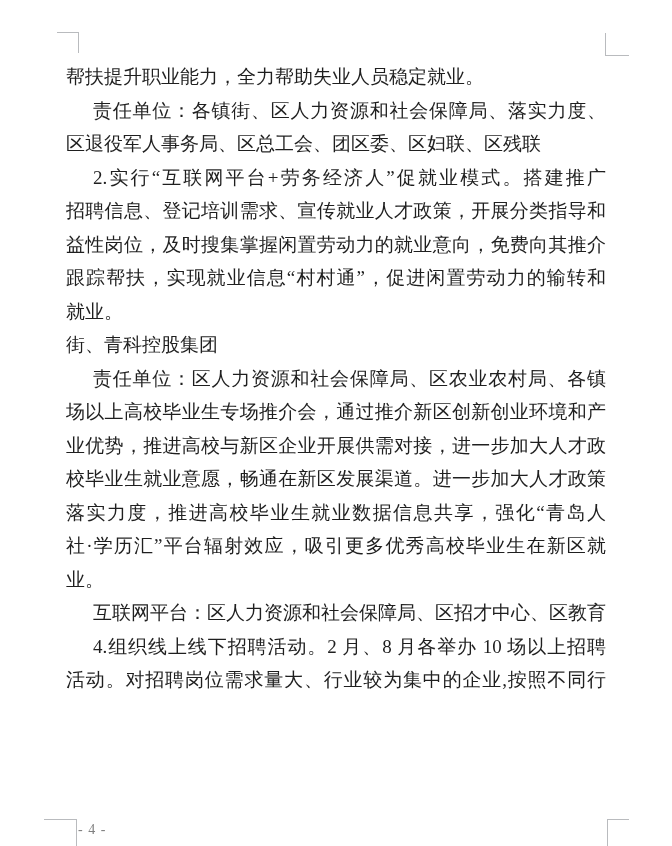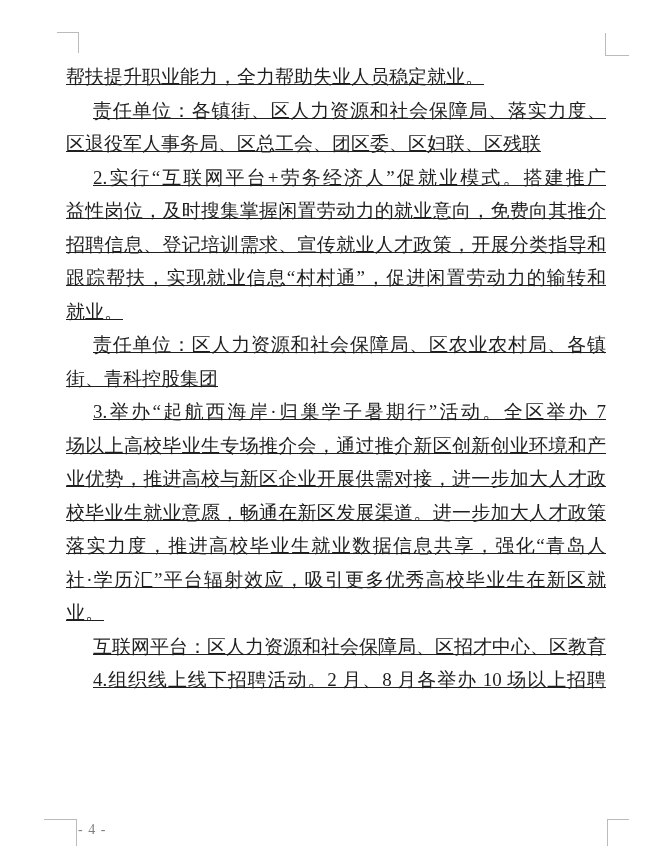--- a/index.html
+++ b/index.html
@@ -48,21 +48,20 @@
     line-height: 33.5px;
     color: #1f1f1f;
   }
   .ln {
     text-align: justify;
     text-align-last: justify;
     text-justify: inter-character;
     white-space: normal;
     overflow: hidden;
     height: 33.5px;
-    text-decoration: underline;
   }
   .ln.pend {
     text-align-last: left;
   }
   .ln.ind {
     text-indent: 27px;
   }
   .footer {
     position: absolute;
     left: 78px;
@@ -81,32 +80,32 @@
   <div class="crop-mark tl"></div>
   <div class="crop-mark tr"></div>
   <div class="crop-mark bl"></div>
   <div class="crop-mark br"></div>
 
   <div class="text-block">
     <div class="ln pend">帮扶提升职业能力，全力帮助失业人员稳定就业。</div>
     <div class="ln ind">责任单位：各镇街、区人力资源和社会保障局、落实力度、</div>
     <div class="ln pend">区退役军人事务局、区总工会、团区委、区妇联、区残联</div>
     <div class="ln ind">2.实行“互联网平台+劳务经济人”促就业模式。搭建推广</div>
+    <div class="ln">招聘信息、登记培训需求、宣传就业人才政策，开展分类指导和</div>
     <div class="ln">益性岗位，及时搜集掌握闲置劳动力的就业意向，免费向其推介</div>
-    <div class="ln">招聘信息、登记培训需求、宣传就业人才政策，开展分类指导和</div>
     <div class="ln">跟踪帮扶，实现就业信息“村村通”，促进闲置劳动力的输转和</div>
     <div class="ln pend">就业。</div>
+    <div class="ln pend">街、青科控股集团</div>
     <div class="ln ind">责任单位：区人力资源和社会保障局、区农业农村局、各镇</div>
-    <div class="ln pend">街、青科控股集团</div>
-    <div class="ln ind">3.举办“起航西海岸·归巢学子暑期行”活动。全区举办 7</div>
     <div class="ln">场以上高校毕业生专场推介会，通过推介新区创新创业环境和产</div>
     <div class="ln">业优势，推进高校与新区企业开展供需对接，进一步加大人才政策</div>
     <div class="ln">校毕业生就业意愿，畅通在新区发展渠道。进一步加大人才政策</div>
     <div class="ln">落实力度，推进高校毕业生就业数据信息共享，强化“青岛人</div>
     <div class="ln">社·学历汇”平台辐射效应，吸引更多优秀高校毕业生在新区就</div>
     <div class="ln pend">业。</div>
     <div class="ln ind">互联网平台：区人力资源和社会保障局、区招才中心、区教育</div>
     <div class="ln ind">4.组织线上线下招聘活动。2 月、8 月各举办 10 场以上招聘</div>
+    <div class="ln">活动。对招聘岗位需求量大、行业较为集中的企业,按照不同行</div>
   </div>
 
   <div class="footer">- 4 -</div>
 
 </div>
 
 </body></html>

